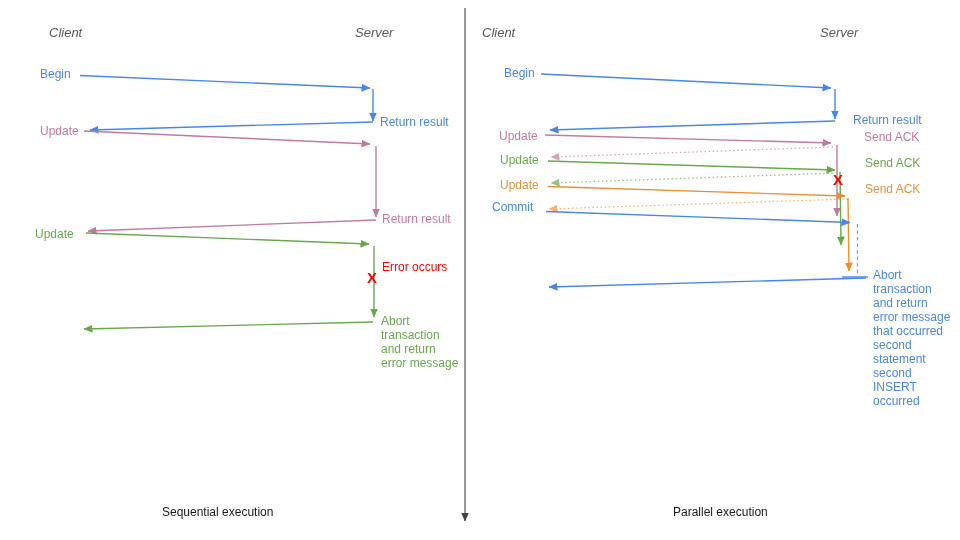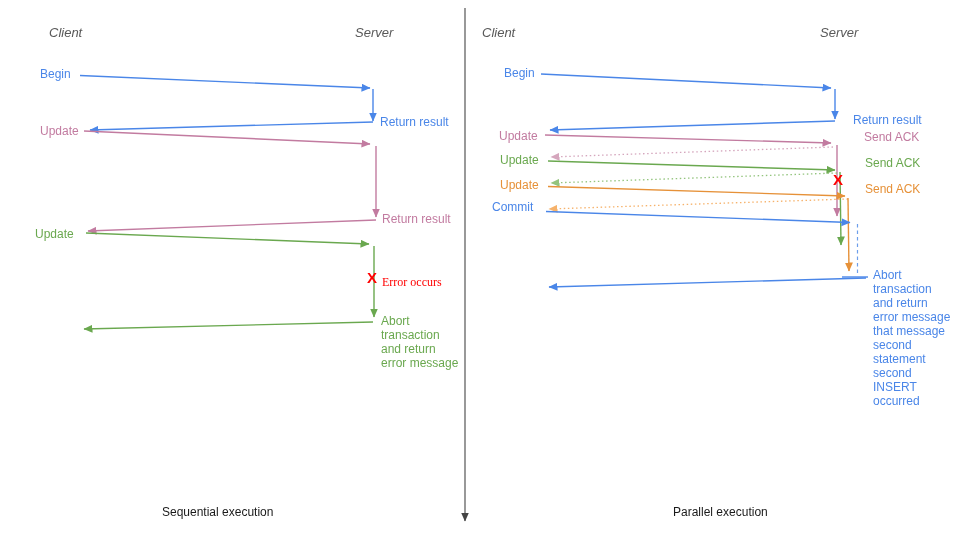--- a/index.html
+++ b/index.html
@@ -100,21 +100,21 @@
 
   <div>
     <div class="lbl hdr" style="left:49px;top:26px;">Client</div>
     <div class="lbl hdr" style="left:355px;top:26px;">Server</div>
     <div class="lbl blue" style="left:40px;top:67px;">Begin</div>
     <div class="lbl blue" style="left:380px;top:115px;">Return result</div>
     <div class="lbl pink" style="left:40px;top:124px;">Update</div>
     <div class="lbl pink" style="left:382px;top:212px;">Return result</div>
     <div class="lbl green" style="left:35px;top:227px;">Update</div>
     <div class="lbl xmark" style="left:367px;top:271px;">X</div>
-    <div class="lbl red" style="left:382px;top:275px;font-family:Liberation Serif, serif;">Error occurs</div>
+    <div class="lbl red" style="left:382px;top:260px;">Error occurs</div>
     <div class="lbl green wrapblock" style="left:381px;top:314px;">
         <div>Abort</div>
         <div>transaction</div>
         <div>and return</div>
         <div>error message</div>
       </div>
     <div class="lbl cap" style="left:162px;top:505px;">Sequential execution</div>
   </div>
 
   <div>
@@ -128,21 +128,21 @@
     <div class="lbl green" style="left:865px;top:156px;">Send ACK</div>
     <div class="lbl orange" style="left:500px;top:178px;">Update</div>
     <div class="lbl orange" style="left:865px;top:182px;">Send ACK</div>
     <div class="lbl blue" style="left:492px;top:200px;">Commit</div>
     <div class="lbl xmark" style="left:833px;top:173px;">X</div>
     <div class="lbl blue wrapblock" style="left:873px;top:268px;">
         <div>Abort</div>
         <div>transaction</div>
         <div>and return</div>
         <div>error message</div>
-        <div>that message</div>
+        <div>that occurred</div>
         <div>second</div>
         <div>statement</div>
         <div>second</div>
         <div>INSERT</div>
         <div>occurred</div>
       </div>
     <div class="lbl cap" style="left:673px;top:505px;">Parallel execution</div>
   </div>
 
   <div class="lbl dark" style="left:447px;top:542px;">Time</div>

